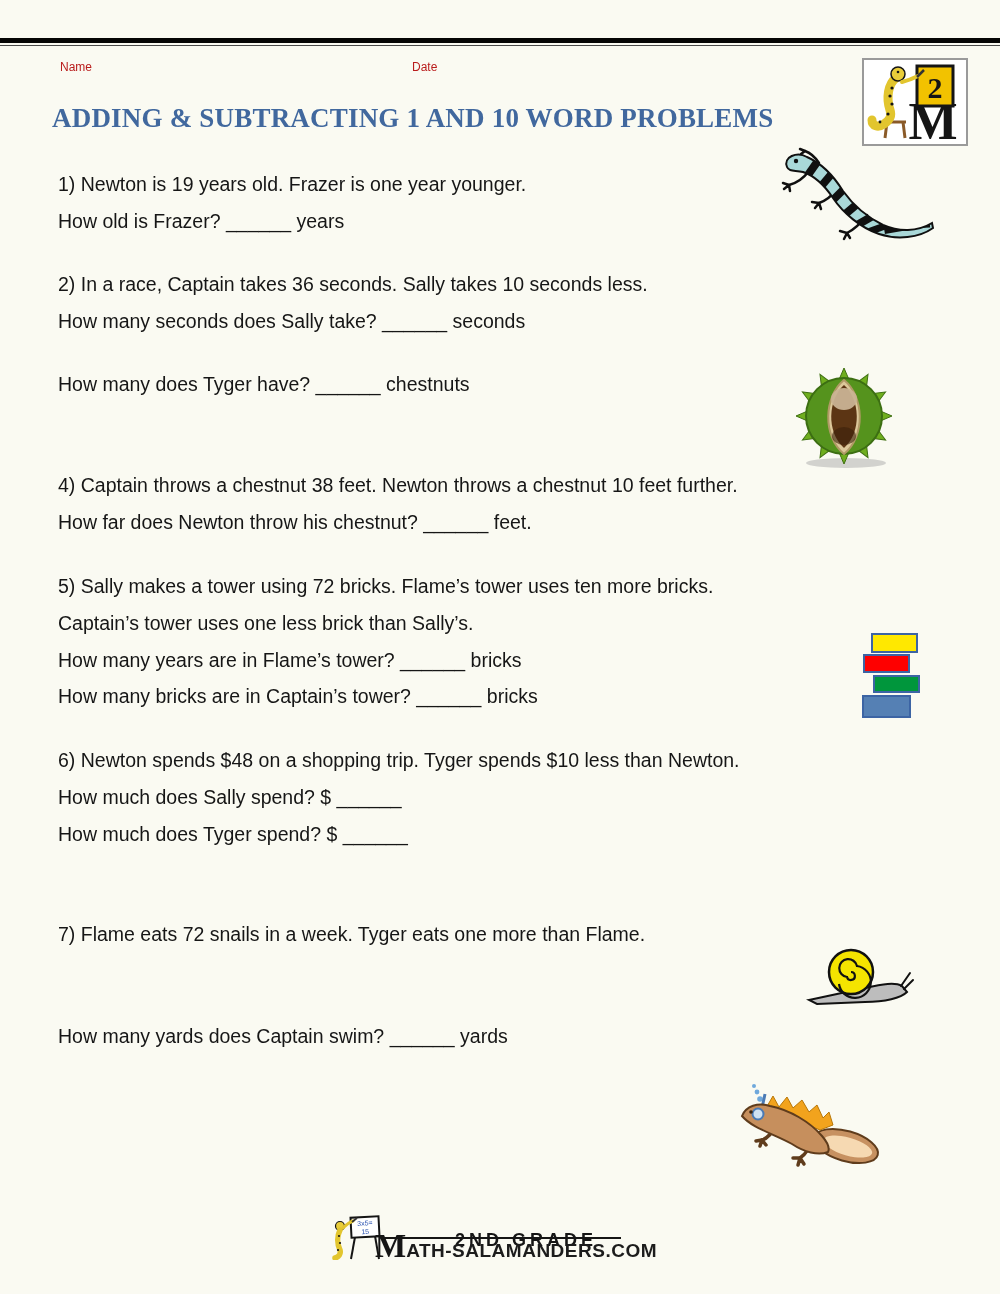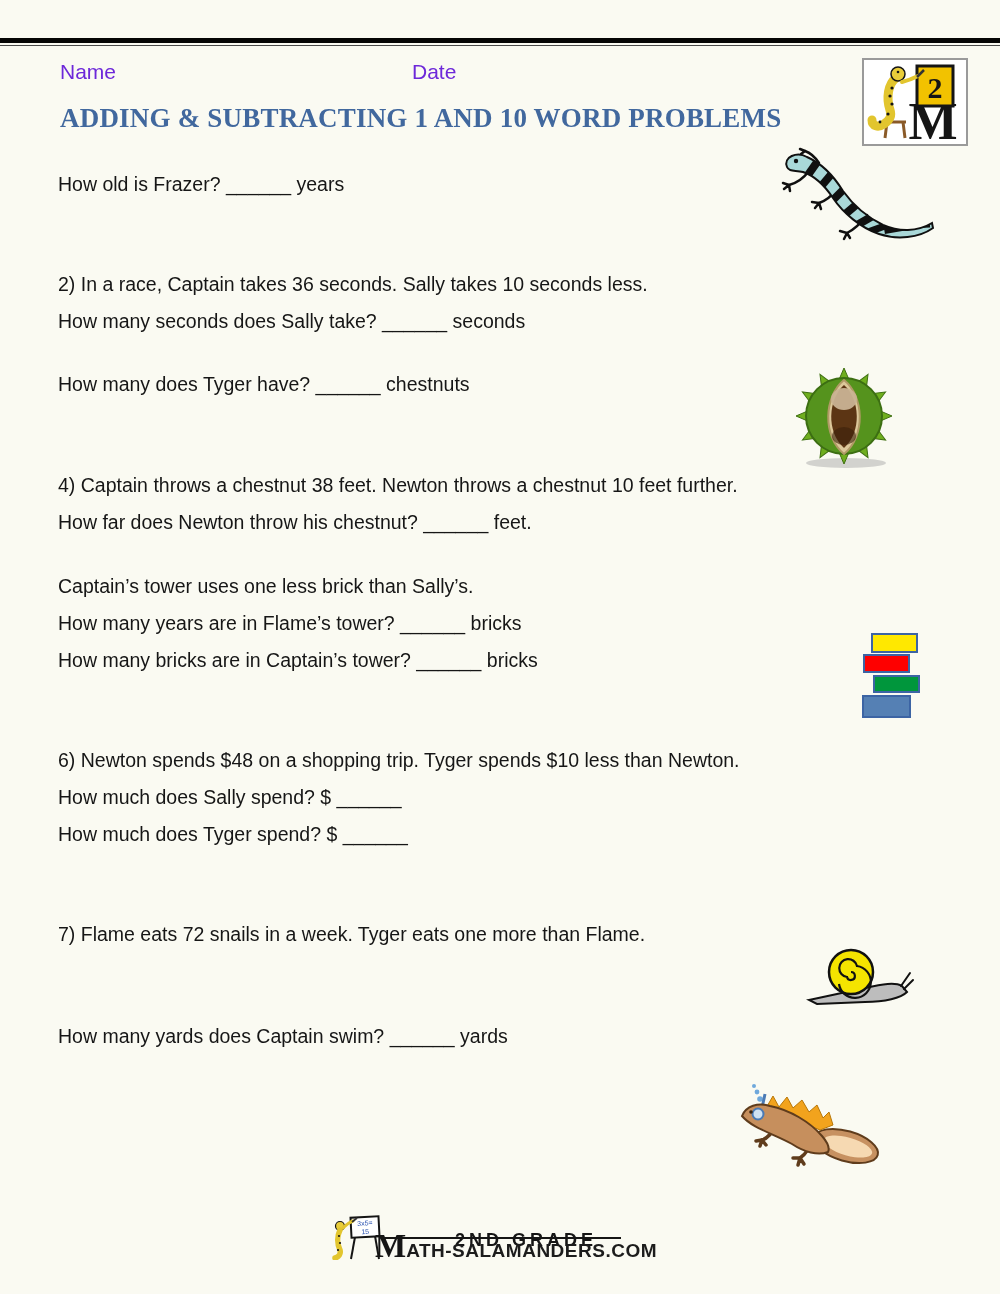--- a/index.html
+++ b/index.html
@@ -8,26 +8,26 @@
     position:relative;
     background:#fafaf2;
     font-family:"Liberation Sans", sans-serif;
     color:#161616;
     overflow:hidden;
   }
   .topline { position:absolute; left:0; width:1000px; background:#050505; }
   #rule-thick { top:38px; height:5px; }
   #rule-thin  { top:45px; height:1px; background:#4a4a4a; }
 
-  .fieldlabel { position:absolute; top:60px; font-size:21px; color:#6d28d9; }
+  .fieldlabel { position:absolute; top:60px; font-size:12px; color:#b91c1c; }
   #name-label { left:60px; }
   #date-label { left:412px; }
 
   #page-title {
-    position:absolute; left:60px; top:103px;
+    position:absolute; left:52px; top:103px;
     font-family:"Liberation Serif", serif;
     font-size:27px; font-weight:700; letter-spacing:0.2px;
     color:#41689e; white-space:nowrap;
   }
 
   .problem { position:absolute; left:58px; font-size:19.5px; line-height:36.8px; }
   .pline { white-space:pre-wrap; }
 
   .illus { position:absolute; }
 
@@ -88,34 +88,36 @@
           <circle cx="34" cy="12" r="1.3"></circle>
           <circle cx="16" cy="62" r="1.4"></circle>
       </g>
     </g>
   </svg>
 </div>
 
 <div id="page-title">ADDING &amp; SUBTRACTING 1 AND 10 WORD PROBLEMS</div>
 
 <div class="problem" style="top:166px">
+  <div class="pline">1) Newton is 19 years old. Frazer is one year younger.</div>
   <div class="pline">How old is Frazer? ______ years</div>
 </div>
 <div class="problem" style="top:266px">
   <div class="pline">2) In a race, Captain takes 36 seconds. Sally takes 10 seconds less.</div>
   <div class="pline">How many seconds does Sally take? ______ seconds</div>
 </div>
 <div class="problem" style="top:366px">
   <div class="pline">How many does Tyger have? ______ chestnuts</div>
 </div>
 <div class="problem" style="top:467px">
   <div class="pline">4) Captain throws a chestnut 38 feet. Newton throws a chestnut 10 feet further.</div>
   <div class="pline">How far does Newton throw his chestnut? ______ feet.</div>
 </div>
 <div class="problem" style="top:568px">
+  <div class="pline">5) Sally makes a tower using 72 bricks. Flame’s tower uses ten more bricks.</div>
   <div class="pline">Captain’s tower uses one less brick than Sally’s.</div>
   <div class="pline">How many years are in Flame’s tower? ______ bricks</div>
   <div class="pline">How many bricks are in Captain’s tower? ______ bricks</div>
 </div>
 <div class="problem" style="top:742px">
   <div class="pline">6) Newton spends $48 on a shopping trip. Tyger spends $10 less than Newton.</div>
   <div class="pline">How much does Sally spend? $ ______</div>
   <div class="pline">How much does Tyger spend? $ ______</div>
 </div>
 <div class="problem" style="top:916px">

